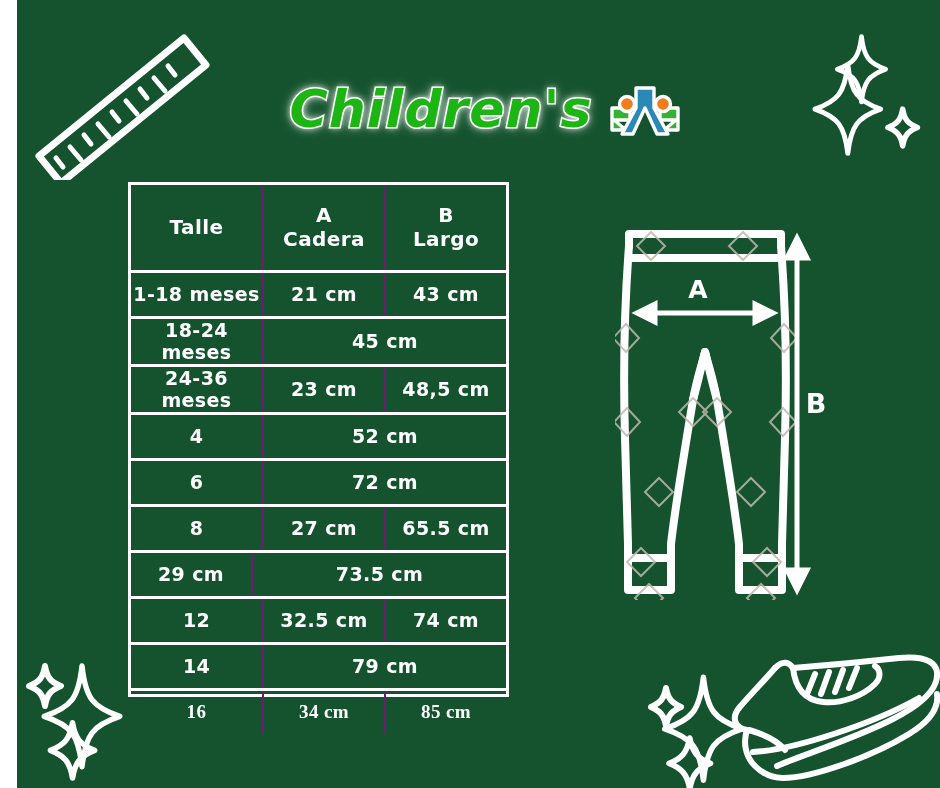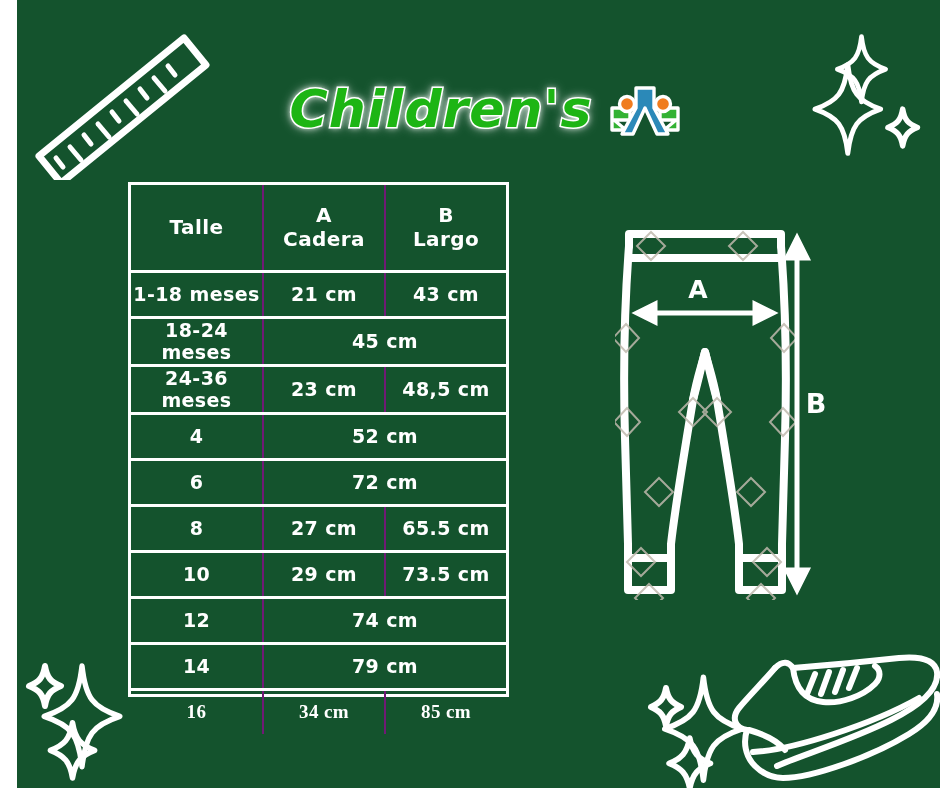--- a/index.html
+++ b/index.html
@@ -226,26 +226,26 @@
     <div class="t-row">
       <div class="t-cell c-size">6</div>
       <div class="t-cell c-b">72 cm</div>
     </div>
     <div class="t-row">
       <div class="t-cell c-size">8</div>
       <div class="t-cell c-a">27 cm</div>
       <div class="t-cell c-b">65.5 cm</div>
     </div>
     <div class="t-row">
-      <div class="t-cell c-size">10</div>
       <div class="t-cell c-a">29 cm</div>
       <div class="t-cell c-b">73.5 cm</div>
     </div>
     <div class="t-row">
       <div class="t-cell c-size">12</div>
+      <div class="t-cell c-a">32.5 cm</div>
       <div class="t-cell c-b">74 cm</div>
     </div>
     <div class="t-row">
       <div class="t-cell c-size">14</div>
       <div class="t-cell c-b">79 cm</div>
     </div>
     <div class="t-row">
       <div class="t-cell c-size">16</div>
       <div class="t-cell c-a">34 cm</div>
       <div class="t-cell c-b">85 cm</div>

